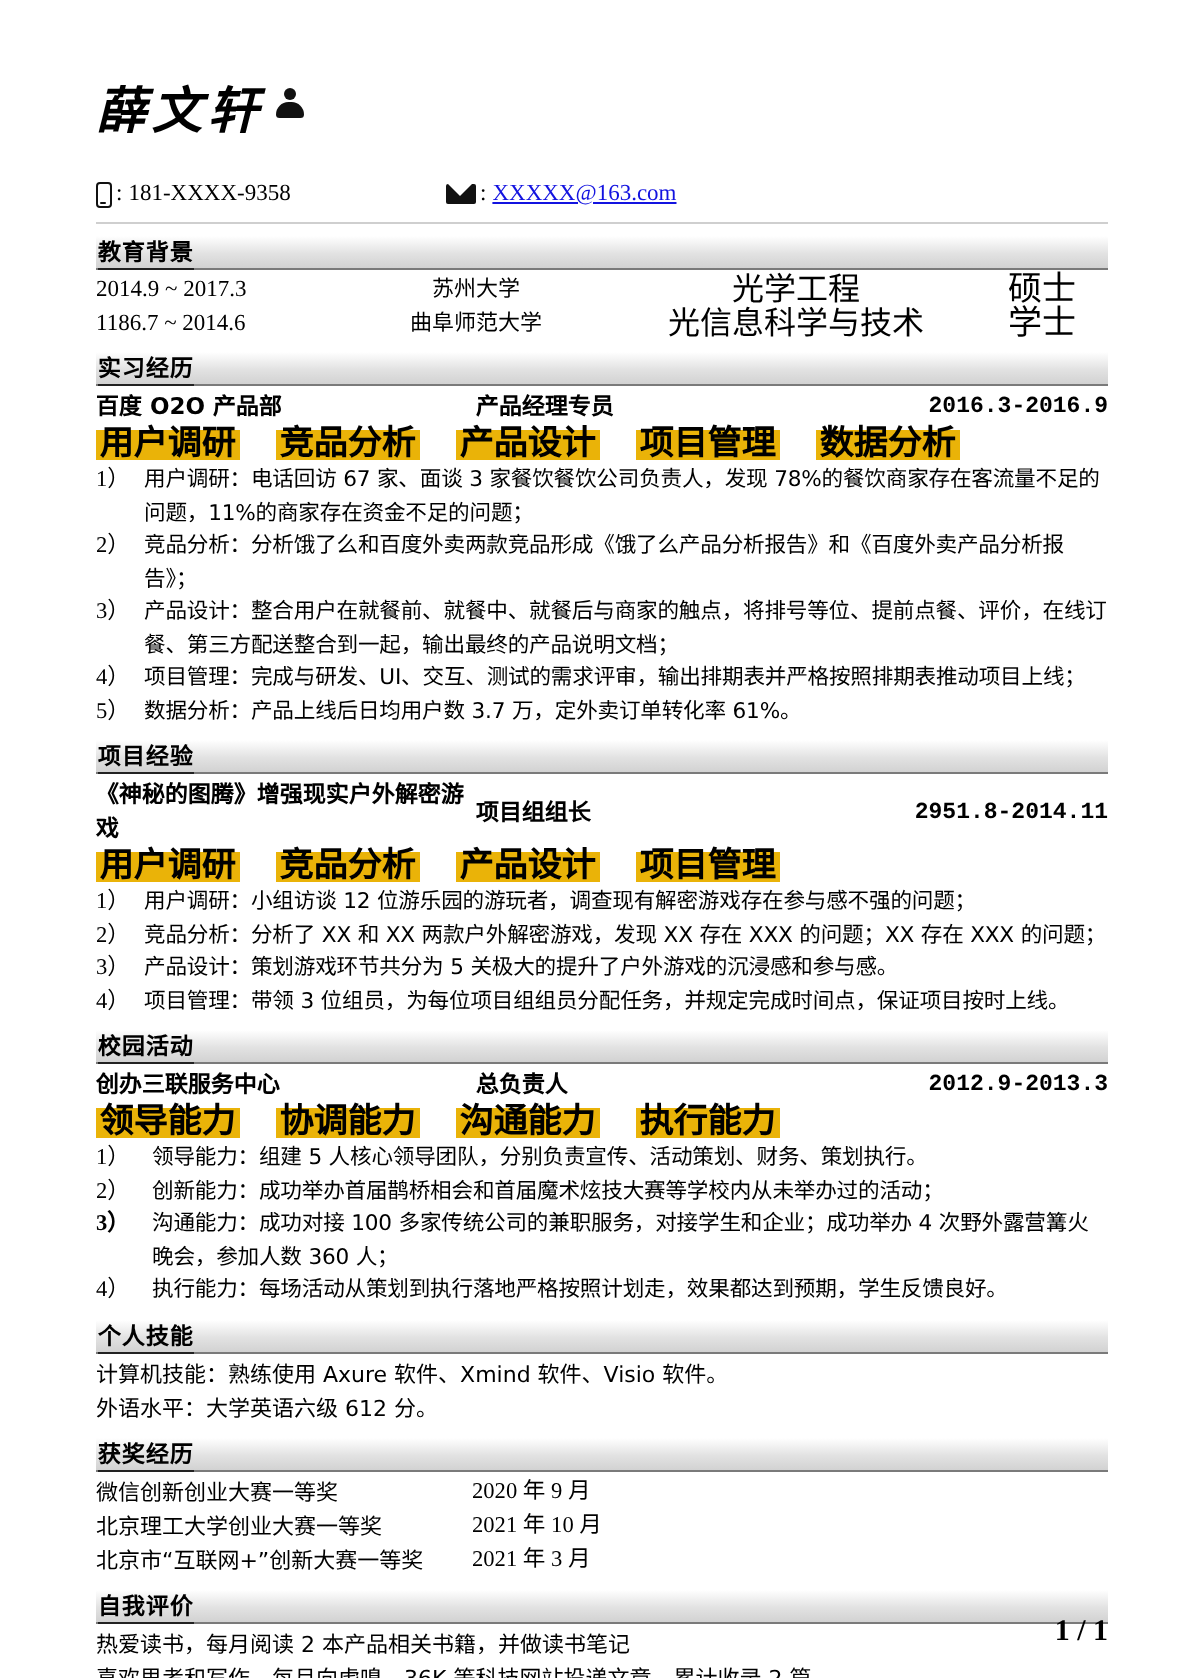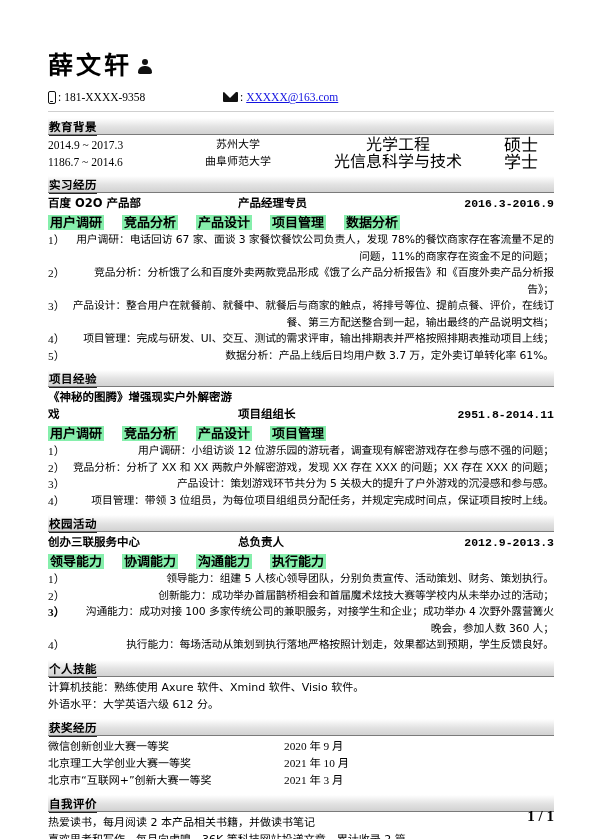--- a/index.html
+++ b/index.html
@@ -19,23 +19,23 @@
     width: 600px;
     height: 839px;
     box-sizing: border-box;
     padding: 44px 46px 0 48px;
     position: relative;
   }
 
   
   .name-row {
     display: flex;
-    align-items: flex-end;
     gap: 6px;
     height: 34px;
+    font-style: italic;
   }
   .name {
     font-family: "Liberation Serif", "DejaVu Serif", serif;
     font-size: 25px;
     font-weight: 700;
     letter-spacing: 3px;
     line-height: 1;
   }
   .person-icon {
     display: inline-block;
@@ -149,21 +149,21 @@
     height: 16px;
     margin-top: 1px;
   }
   .edu-date  { width: 120px; }
   .edu-school{ width: 140px; text-align: center; font-family: "DejaVu Sans", "Liberation Sans", sans-serif; font-size: 11px;}
   .edu-major { width: 180px; text-align: center; font-family: "DejaVu Sans", "Liberation Sans", sans-serif; font-size: 16px;}
   .edu-degree{ flex: 1; text-align: center; font-family: "DejaVu Sans", "Liberation Sans", sans-serif; font-size: 17px;}
 
   .job-row {
     display: flex;
-    align-items: flex-end;
+    align-items: center;
     font-family: "DejaVu Sans", "Liberation Sans", sans-serif;
     font-size: 11.5px;
     font-weight: 700;
     line-height: 17px;
     margin-top: 2px;
   }
   .job-org  { width: 190px; }
   .job-role { width: 200px; }
   .job-date {
     flex: 1;
@@ -173,23 +173,23 @@
     font-weight: 700;
   }
 
   .tag-row {
     display: flex;
     gap: 18px;
     margin-top: 3px;
     margin-bottom: 2px;
   }
   .tag {
-    background: #86efac;
-    font-family: "DejaVu Sans", "Liberation Sans", sans-serif;
-    font-size: 13px;
+    background: #eab308;
+    font-family: "DejaVu Sans", "Liberation Sans", sans-serif;
+    font-size: 17px;
     font-weight: 700;
     padding: 0 2px;
     line-height: 15px;
   }
 
   .bullet {
     display: flex;
     font-size: 11.3px;
     line-height: 16.5px;
     margin-top: 0px;
@@ -198,38 +198,37 @@
     width: 24px;
     flex: 0 0 24px;
     font-family: "Liberation Serif", "DejaVu Serif", serif;
   }
   .bullet .num.bold { font-weight: 700; }
   .bullet .txt {
     flex: 1;
     font-family: "DejaVu Sans", "Liberation Sans", sans-serif;
     font-size: 10.8px;
     letter-spacing: -0.1px;
-    text-align: right;
   }
   .bullet.wide .num { width: 28px; flex: 0 0 28px; }
 
   .plain-line {
     font-family: "DejaVu Sans", "Liberation Sans", sans-serif;
     font-size: 11px;
     line-height: 17px;
   }
 
   .award-row {
     display: flex;
     font-family: "DejaVu Sans", "Liberation Sans", sans-serif;
     font-size: 11px;
     line-height: 17px;
   }
   .award-name { width: 188px; }
-  .award-date { font-family: "Liberation Serif", "DejaVu Serif", serif; font-size: 11.3px; margin-left: 48px; }
+  .award-date { font-family: "Liberation Serif", "DejaVu Serif", serif; font-size: 11.3px; }
 
   .footer {
     position: absolute;
     right: 46px;
     bottom: 14px;
     font-size: 15px;
     font-weight: 700;
     font-family: "Liberation Serif", "DejaVu Serif", serif;
     margin-top: 47px;
   }

